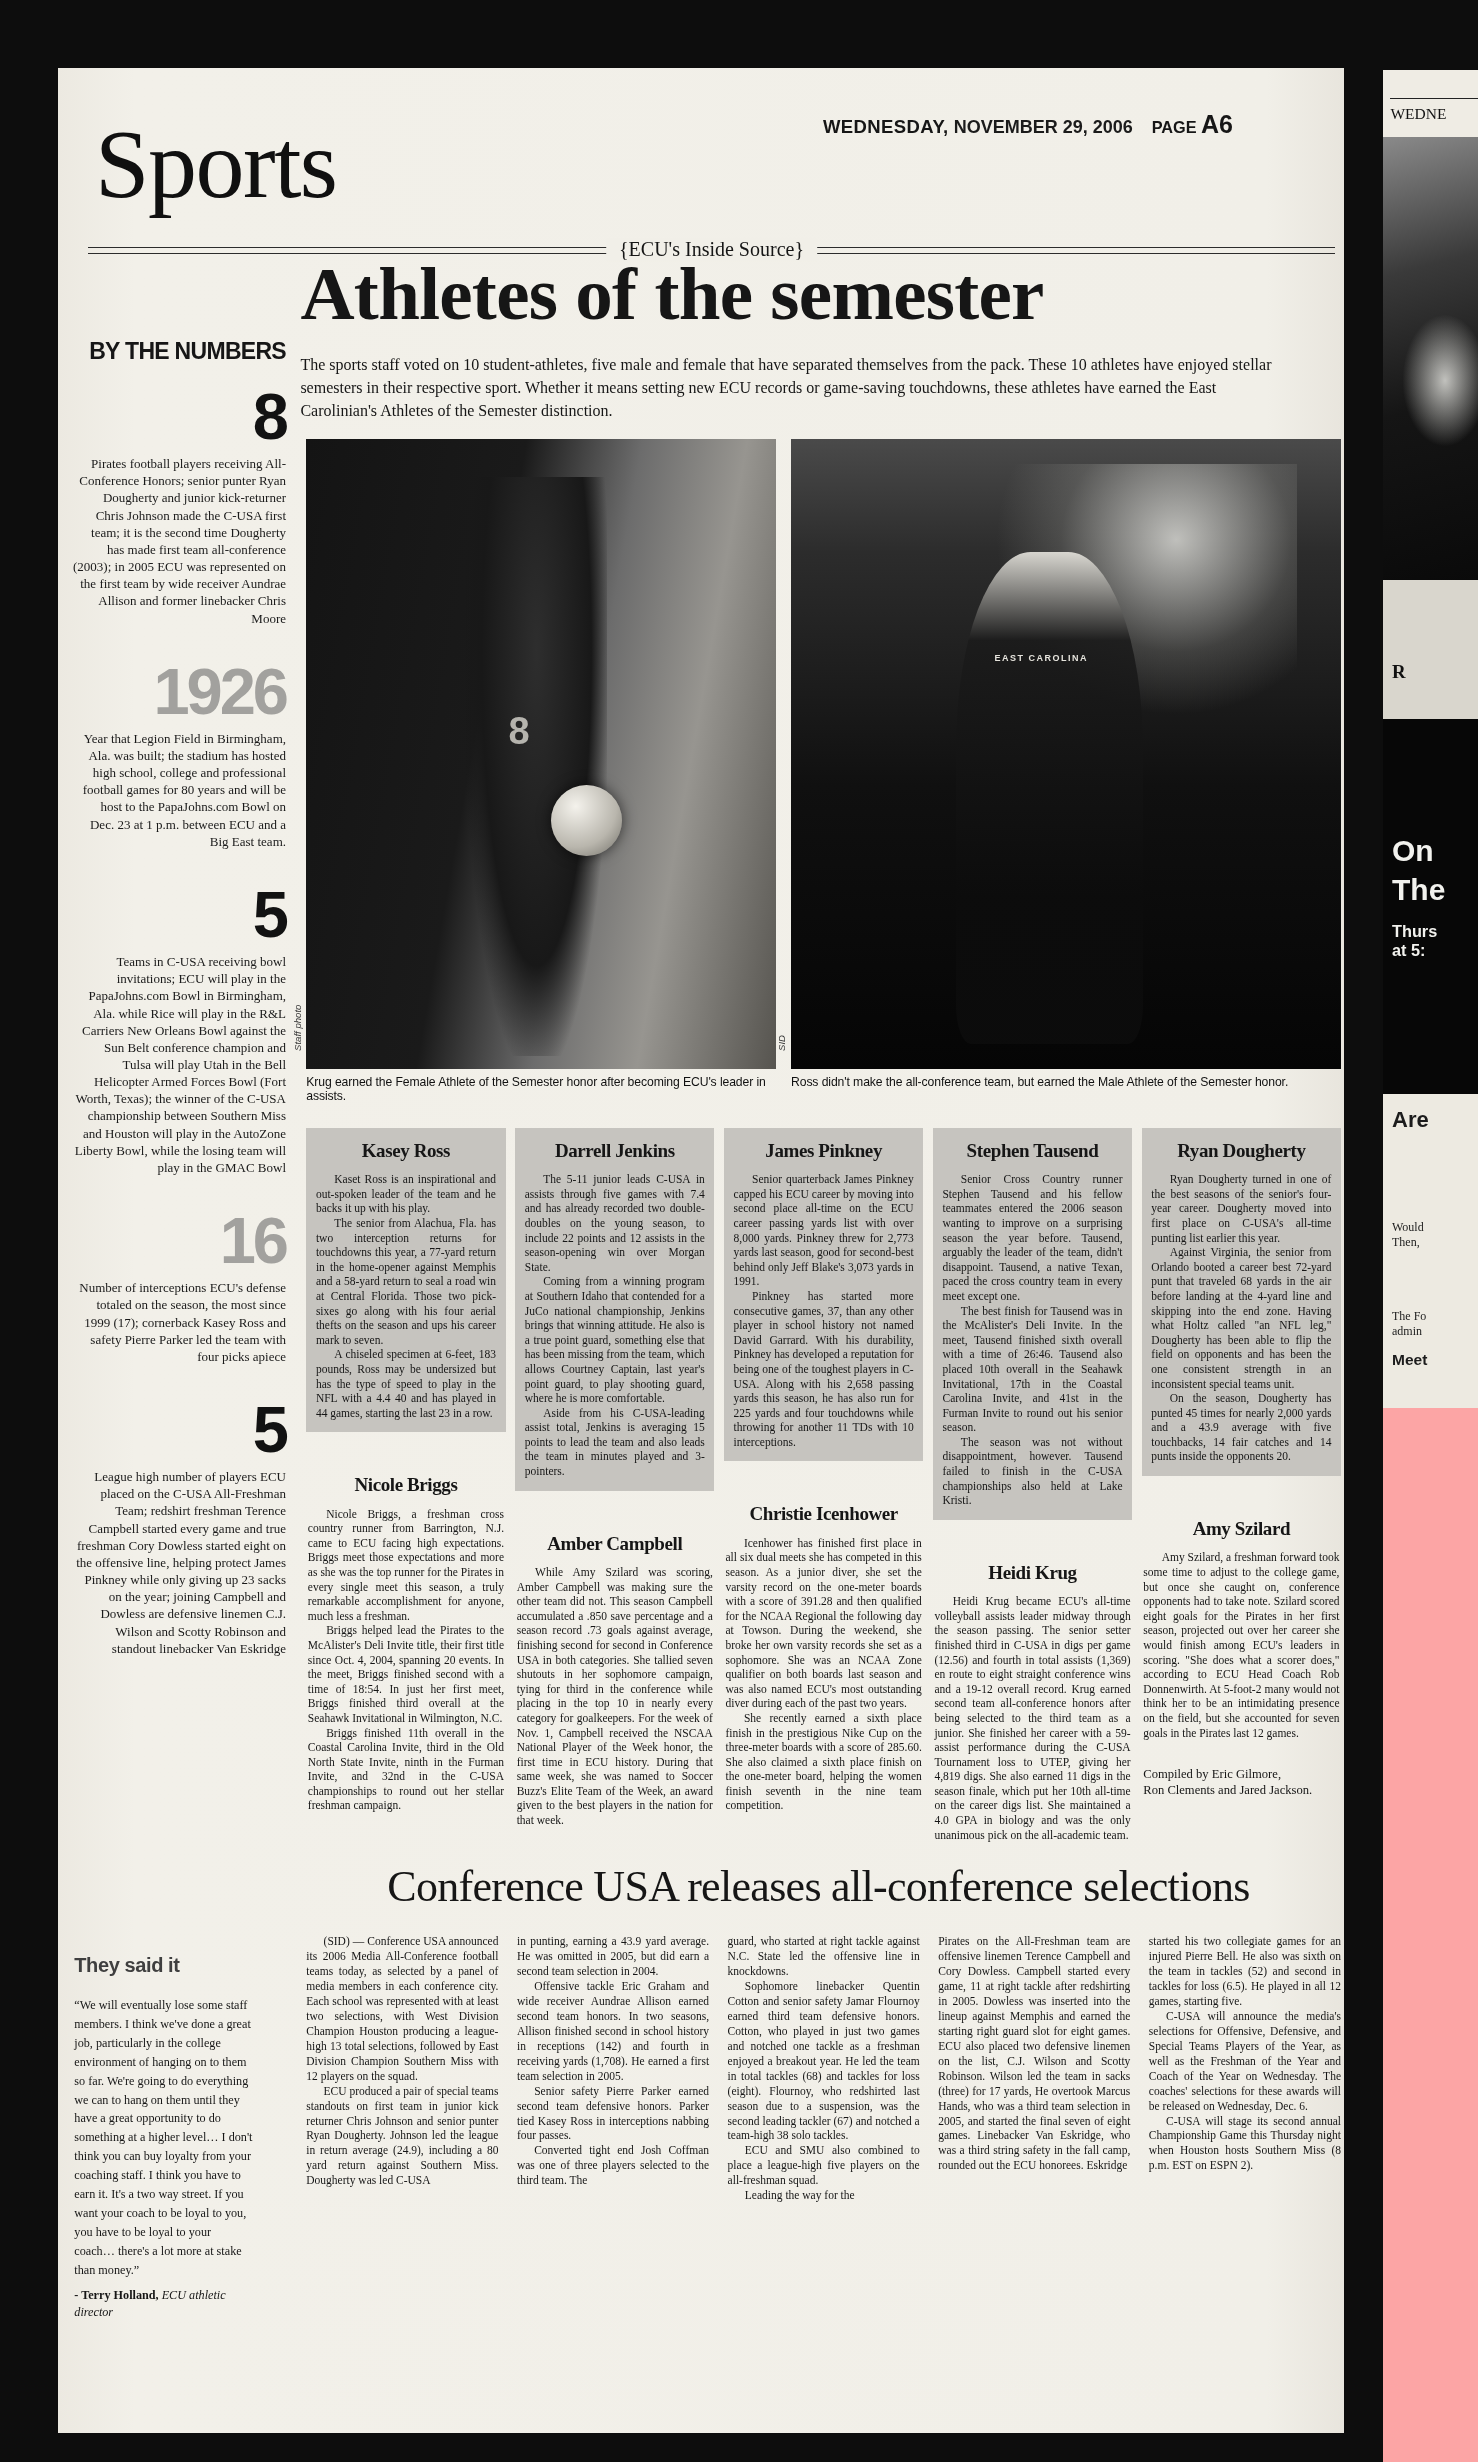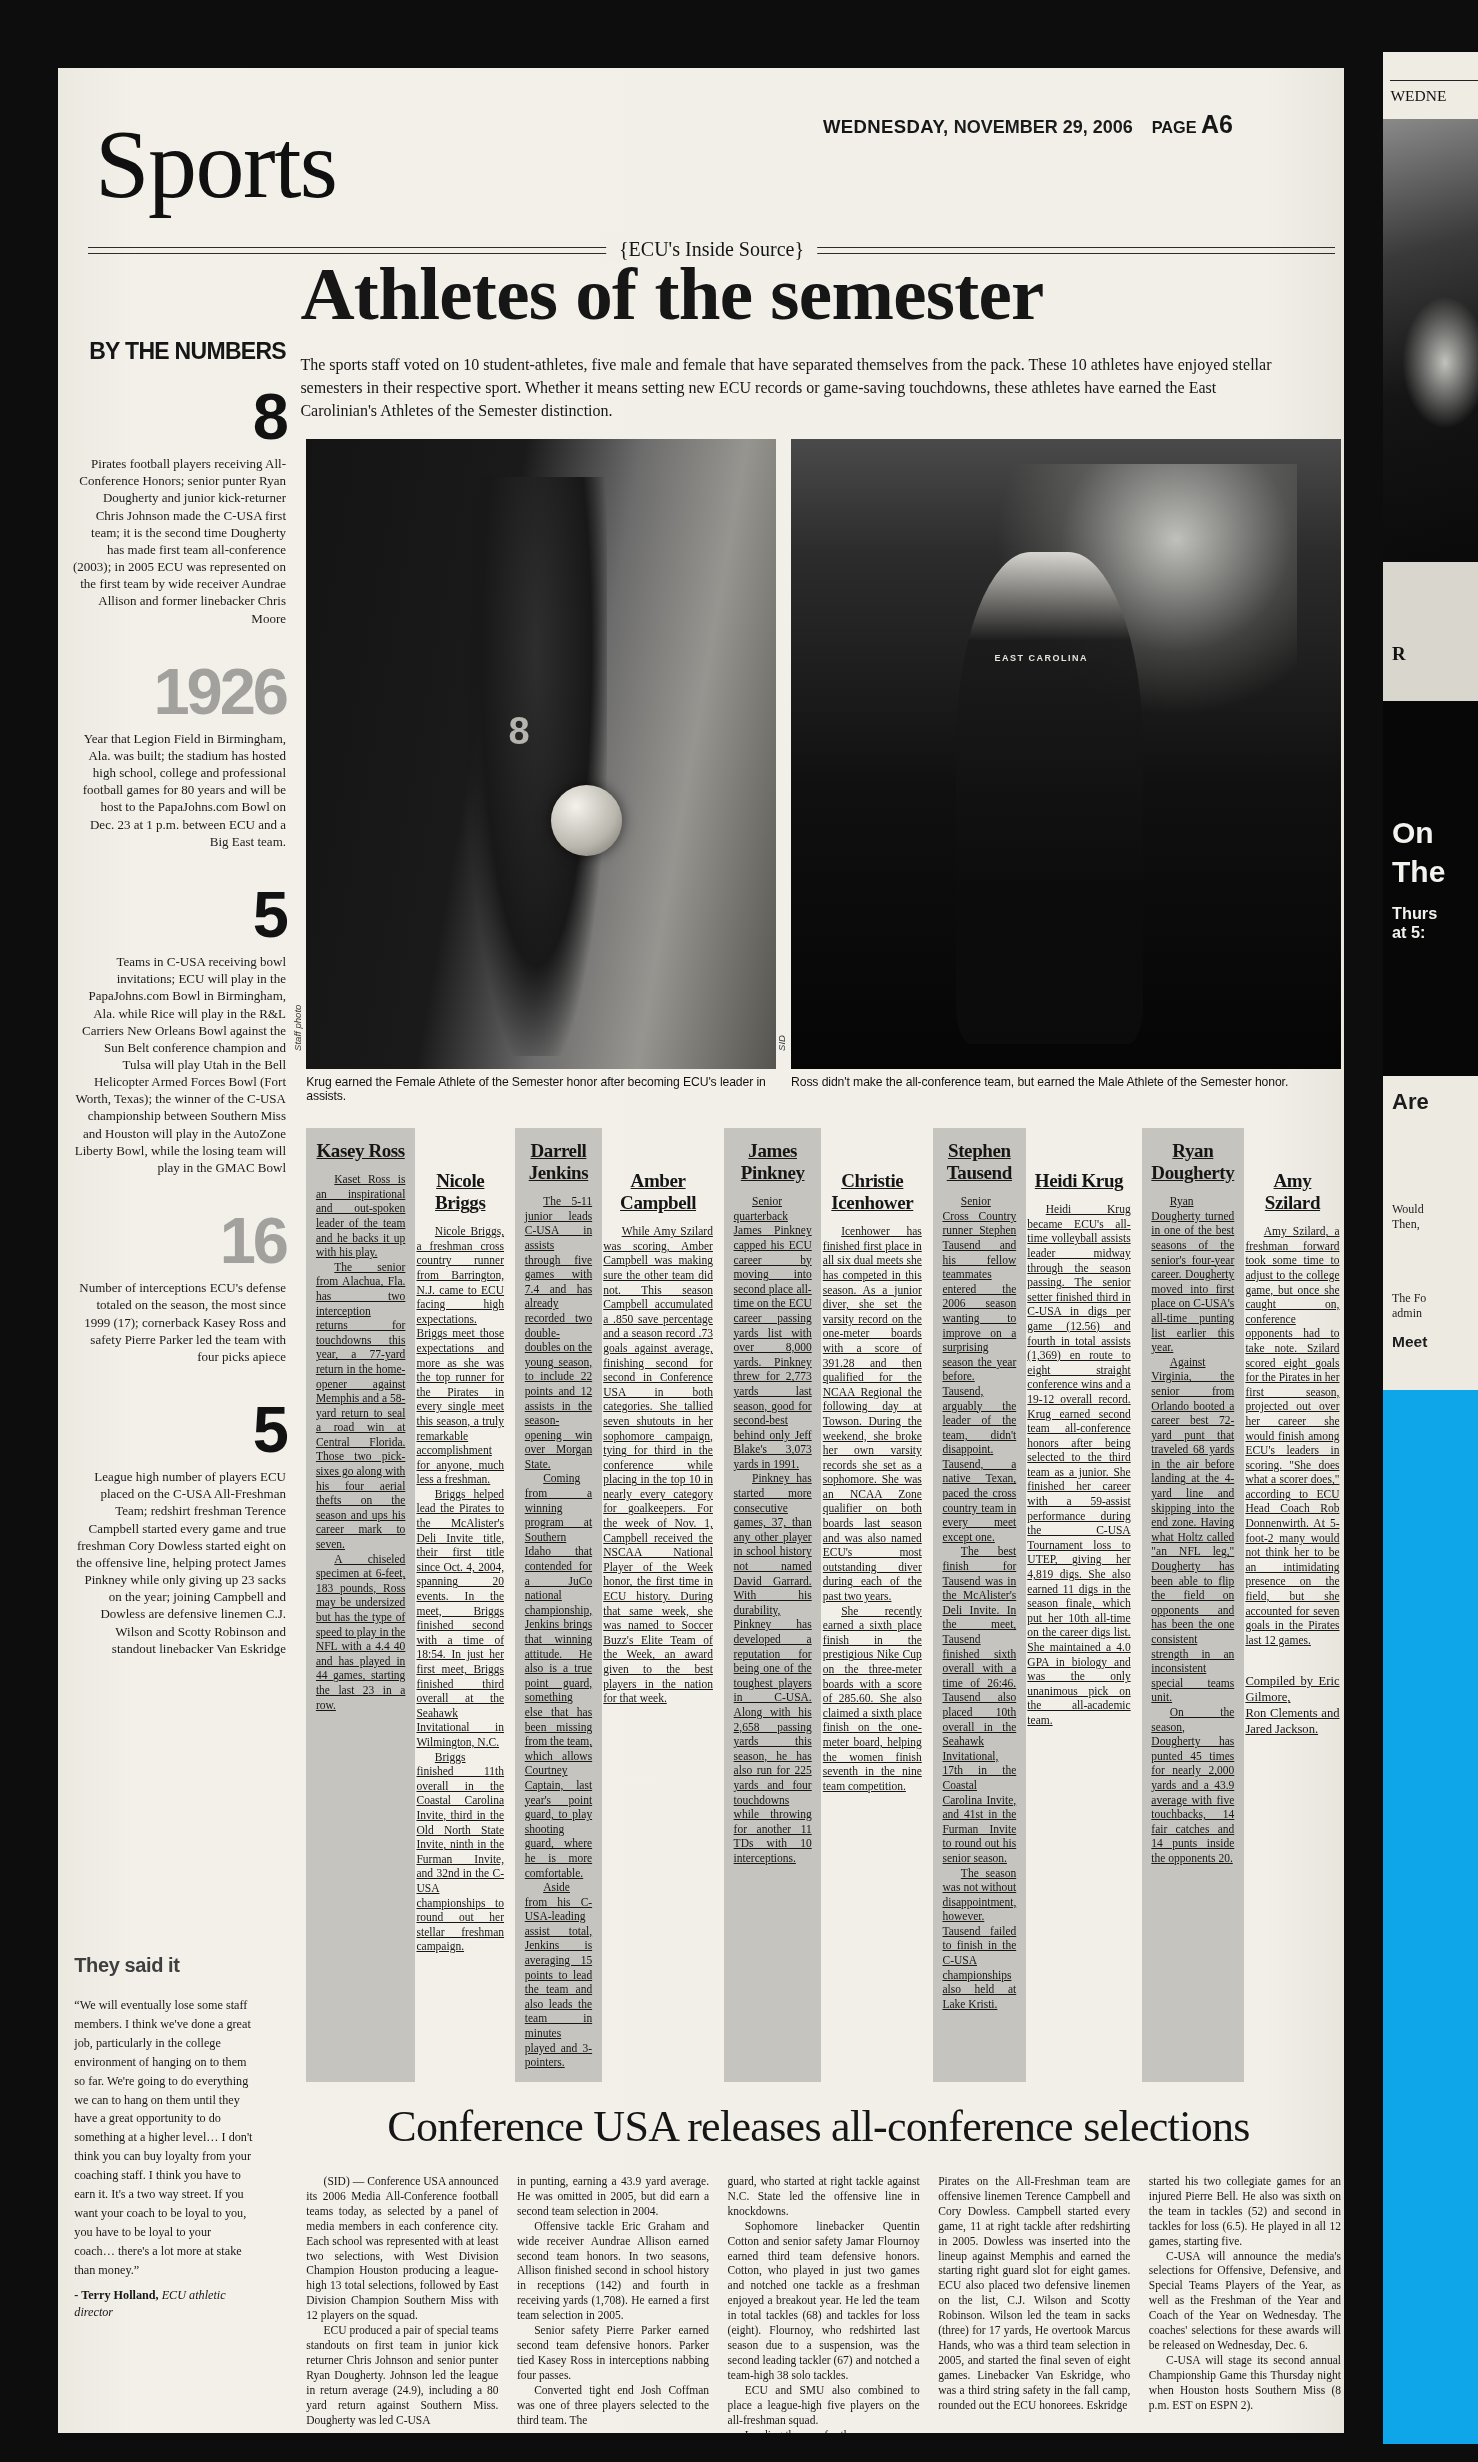--- a/index.html
+++ b/index.html
@@ -64,37 +64,37 @@
   .photo-right .img::before { content:""; position:absolute; right:8%; top:4%; width:55%; height:40%;
       background:radial-gradient(ellipse at 60% 30%, rgba(240,240,235,.75), rgba(160,160,155,.25) 45%, transparent 70%); }
   .photo-right .img::after { content:""; position:absolute; left:30%; top:18%; width:34%; height:78%; border-radius:40% 40% 8% 8%;
       background:linear-gradient(180deg,#e8e6df 0%,#1b1b1b 18%,#0c0c0c 70%); opacity:.9; }
   .jersey2 { position:absolute; left:37%; top:34%; z-index:2; color:#e6e4dd; font-family:"Liberation Sans",sans-serif;
              font-size:9px; font-weight:bold; letter-spacing:1.5px; }
   figcaption { font-family:"Liberation Sans",sans-serif; font-size:12.2px; color:#111; margin-top:6px; letter-spacing:-0.1px; }
 
   
   .profiles { display:grid; grid-template-columns:repeat(5,1fr); gap:9.6px; margin-top:25px; margin-left:10.3px; }
-  .profile-col { display:flex; flex-direction:row;text-decoration:underline; }
+  .profile-col { display:flex; flex-direction:column; }
   .profile-box { background:#c6c4bf; padding:6px 9.6px 12px; }
   .profile-box h3, .profile-plain h3 { font-size:19px; text-align:center; margin:6px 0 10.3px; letter-spacing:-0.4px; }
   .profile-box p, .profile-plain p { font-size:11.5px; line-height:1.27; text-align:justify; text-indent:1.6em; }
   .profile-plain { padding:0 1.5px; margin-top:36px; }
   .compiled { text-indent:0 !important; white-space:pre-line; font-size:12.6px !important; margin-top:27px; }
 
   
   .article { margin-top:19px; }
   .art-head { font-size:44px; font-weight:normal; text-align:center; letter-spacing:-0.7px; margin-bottom:22px; white-space:nowrap; }
   .art-cols { display:flex; gap:18.5px; margin-left:10.3px; }
   .art-col { flex:1; }
   .art-col p { font-size:11.5px; line-height:1.3; text-align:justify; text-indent:1.5em; }
   .art-col p.cont { text-indent:0; }
 
   
-  .strip { position:absolute; left:1383px; top:52px; width:95px; height:2392px; background:#0ea5e9; overflow:hidden;
+  .strip { position:absolute; left:1383px; top:70px; width:95px; height:2392px; background:#fca5a5; overflow:hidden;
            color:#111; }
   .s-top { position:absolute; top:0; left:0; right:0; height:67px; background:#efece4; }
   .s-rule { position:absolute; top:28px; left:7.4px; right:0; border-top:1.5px solid #222; }
   .s-mast { position:absolute; top:35px; left:7.4px; font-size:15.5px; white-space:nowrap; }
   .s-photo { position:absolute; top:67px; left:0; right:0; height:443px;
              background:linear-gradient(165deg,#8a8a8a 0%,#3a3a3a 30%,#151515 60%,#0a0a0a 100%); }
   .s-photo::before { content:""; position:absolute; left:20%; top:40%; width:90%; height:30%;
              background:radial-gradient(ellipse, rgba(235,235,230,.8), transparent 70%); }
   .s-mid { position:absolute; top:510px; left:0; right:0; height:139px; background:#d9d6cd; }
   .s-logo { position:absolute; top:81px; left:9px; font-weight:bold; font-size:19px; font-family:"Liberation Serif",serif; }

